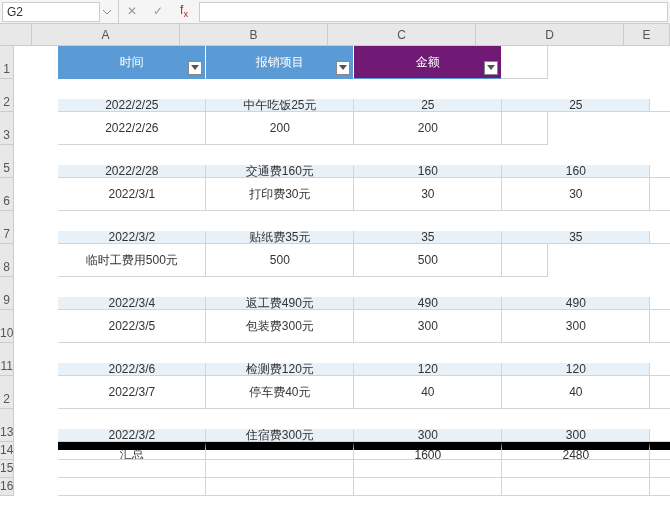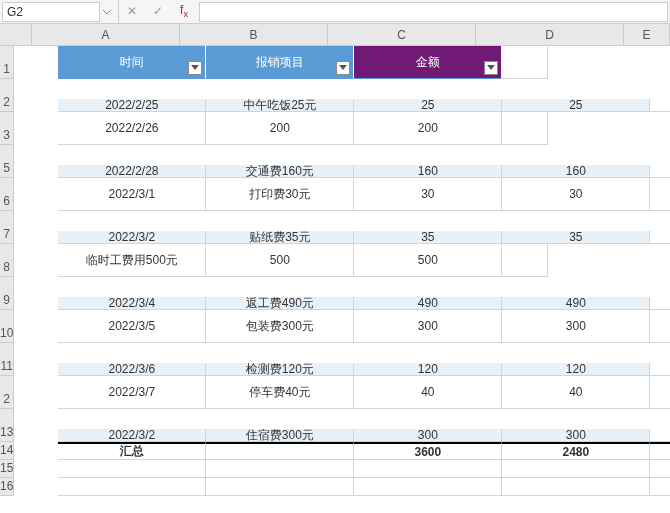--- a/index.html
+++ b/index.html
@@ -23,21 +23,21 @@
 .grid-body { display: flex; }
 .cells { position: relative; }
 .row { display: flex; padding-left: 44px; }
 .cell { border-right: 1px solid #d4d4d4; border-bottom: 1px solid #d4d4d4; display: flex; align-items: center; justify-content: center; overflow: hidden; white-space: nowrap; }
 .th-cell { background: #5b9bd5; color: #fff; font-weight: normal; position: relative; border-right: 1px solid #fff; border-bottom: 1px solid #5b9bd5; }
 .th-cell.alt { background: #701a75; }
 .filter-btn { position: absolute; right: 3px; bottom: 3px; width: 14px; height: 14px; background: #fff; border: 1px solid #888; display: flex; align-items: center; justify-content: center; }
 .filter-btn svg { width: 8px; height: 6px; }
 .band-even { background: #e8f0f8; margin-top: 20px; }
 .band-odd { background: #fff; }
-.total-row .cell { font-weight: bold; border-top: 2px solid #000000; }
+.total-row .cell { font-weight: normal; border-top: 8px solid #000000; }
 .c-a { width: 148px; }
 .c-b { width: 148px; }
 .c-c { width: 148px; }
 .c-d { width: 148px; }
 .c-e { width: 46px; }
 .r-hdr { height: 33px; }
 .r-data { height: 33px; }
 .r-small { height: 18px; }
 </style>
 </head>
@@ -190,21 +190,21 @@
               <div class="cell c-a band-even">2022/3/2</div>
               <div class="cell c-b band-even">住宿费300元</div>
               <div class="cell c-c band-even">300</div>
               <div class="cell c-d band-even">300</div>
               <div class="cell c-e"></div>
             </div>
           </div>
         <div class="row total-row r-small">
           <div class="cell c-a band-odd">汇总</div>
           <div class="cell c-b band-odd"></div>
-          <div class="cell c-c band-odd">3600</div>
+          <div class="cell c-c band-odd">1600</div>
           <div class="cell c-d band-odd">2480</div>
           <div class="cell c-e"></div>
         </div>
         <div class="row r-small">
           <div class="cell c-a"></div>
             <div class="cell c-b"></div>
             <div class="cell c-c"></div>
             <div class="cell c-d"></div>
             <div class="cell c-e"></div>
         </div>

